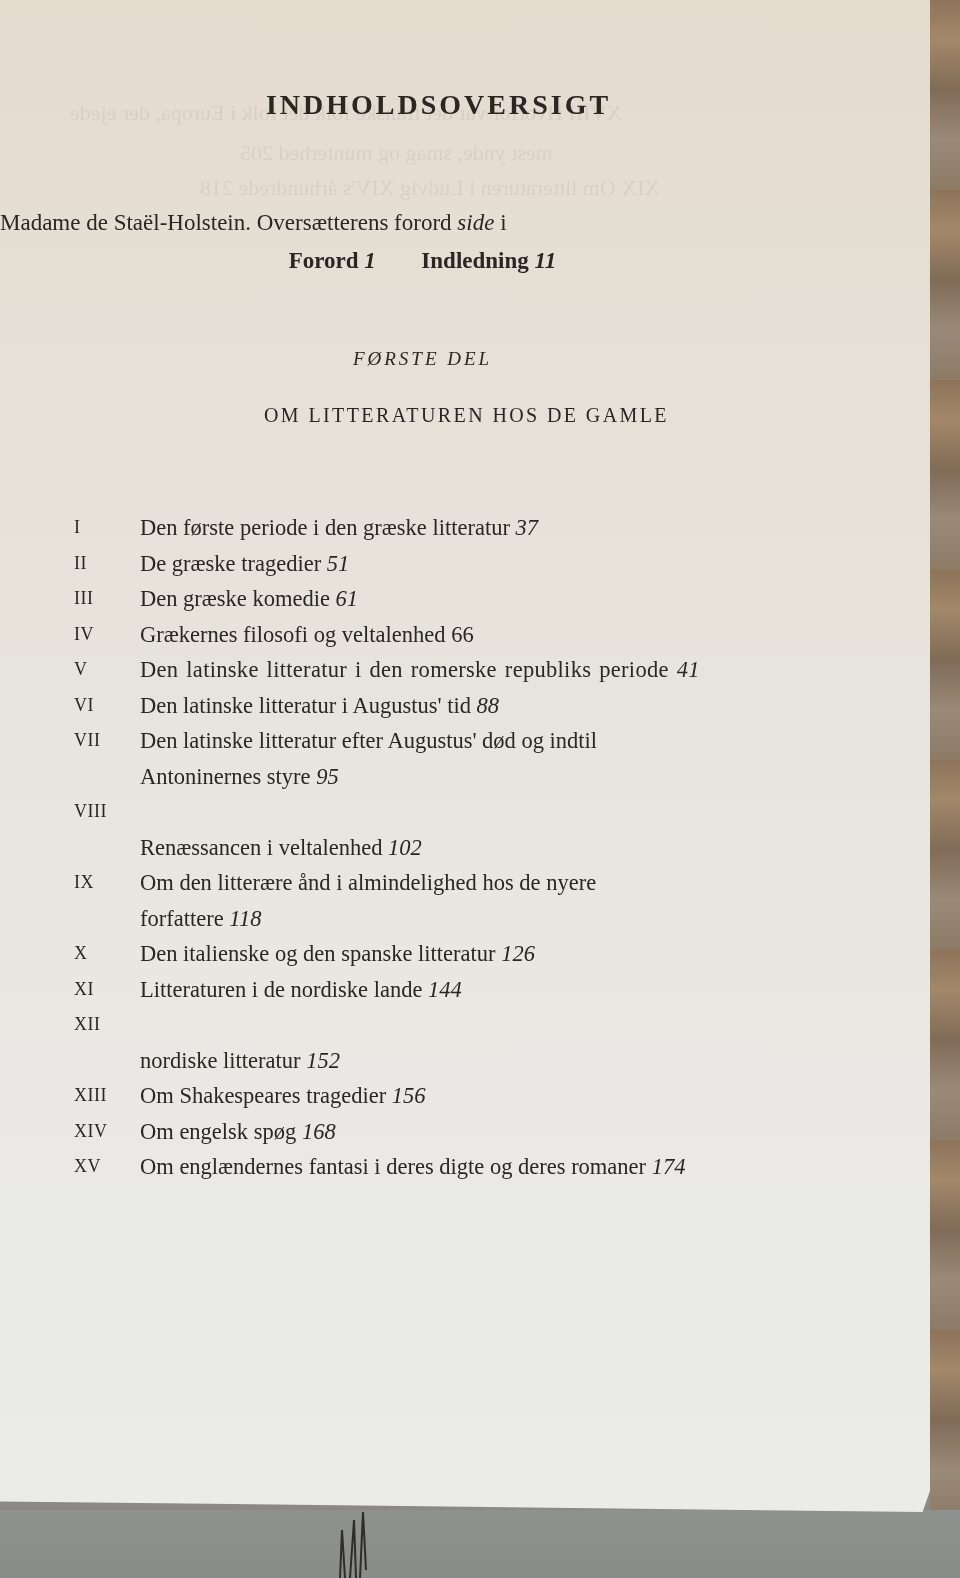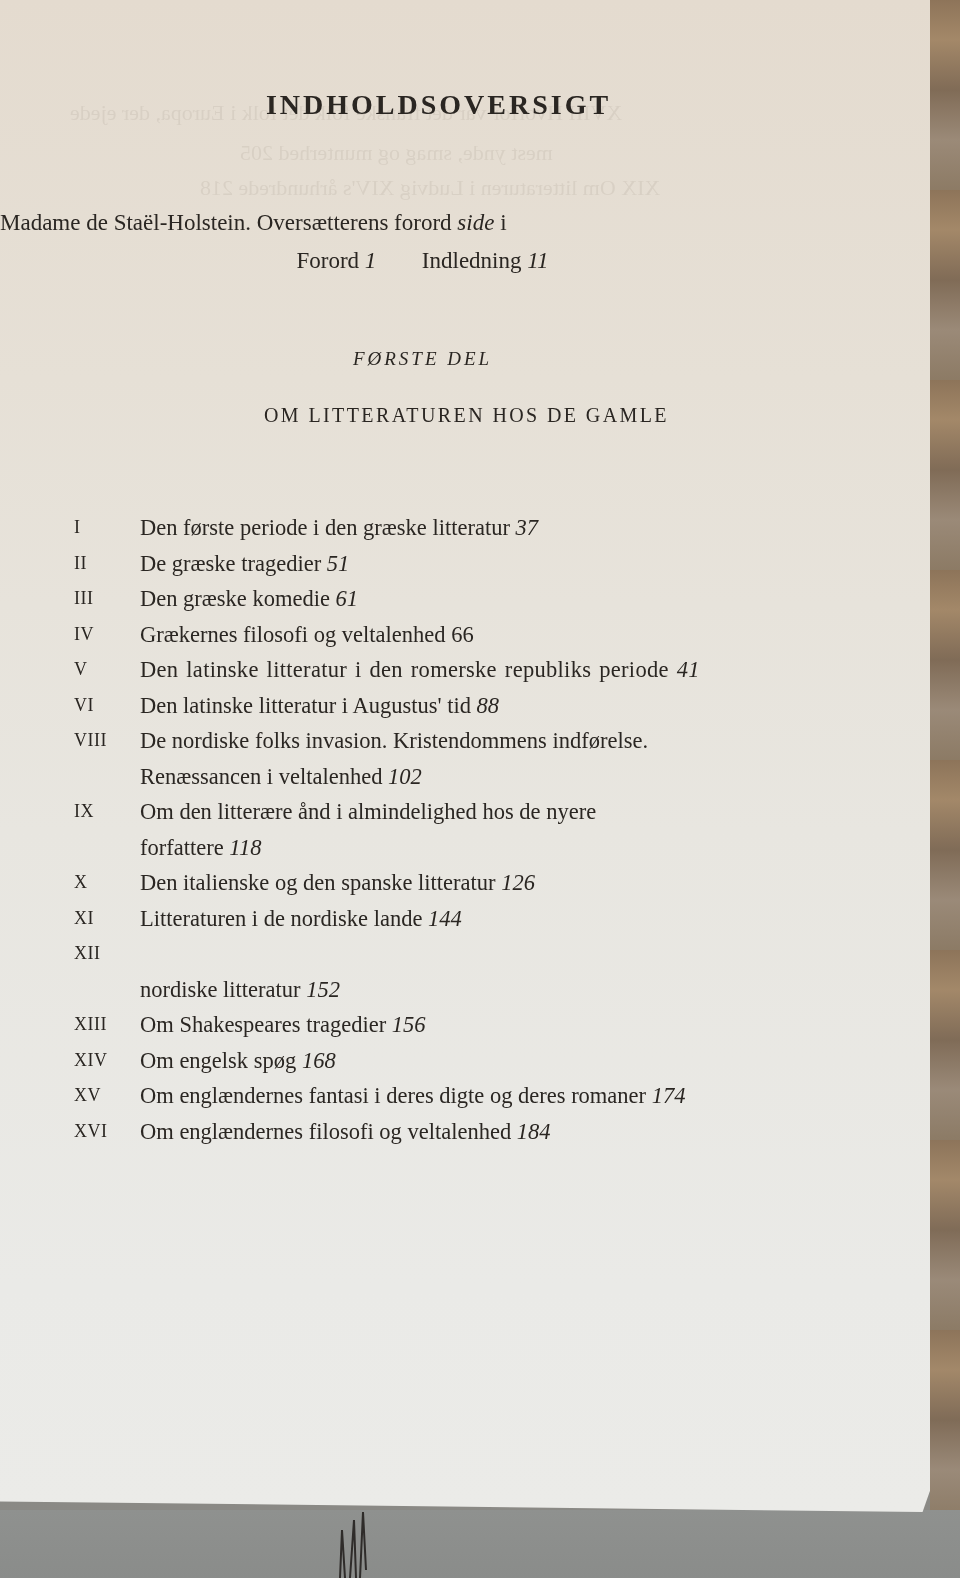--- a/index.html
+++ b/index.html
@@ -61,20 +61,21 @@
       text-align: left;
       font-size: 23px;
       color: #2a2622;
     }
     .intro2 {
       position: absolute;
       top: 248px; left: 0; width: 845px;
       text-align: center;
       font-size: 23px;
       color: #2a2622;
+      font-weight: bold;
     }
     .intro2 .gap { display: inline-block; width: 34px; }
     i, .num { font-style: italic; }
     .part-label {
       position: absolute;
       top: 348px; left: 0; width: 845px;
       text-align: center;
       font-size: 19px;
       font-style: italic;
       letter-spacing: 3px;
@@ -165,22 +166,26 @@
     </div>
     <div class="entry">
       <span class="rn">V</span>
       <span class="txt" style="letter-spacing:0.3px; word-spacing:2px;"><span>Den latinske litteratur i den romerske republiks periode</span> <i>41</i></span>
     </div>
     <div class="entry">
       <span class="rn">VI</span>
       <span class="txt"><span>Den latinske litteratur i Augustus' tid</span> <i>88</i></span>
     </div>
     <div class="entry">
+      <span class="rn">VII</span>
+      <span class="txt"><span>Den latinske litteratur efter Augustus' død og indtil</span><br><span>Antoninernes styre</span> <i>95</i></span>
+    </div>
+    <div class="entry">
       <span class="rn">VIII</span>
-      <span class="txt"><span>De nordiske folks invasion. Kristendommens indførelse.</span><br><span>Renæssancen i veltalenhed</span> <i>102</i></span>
+      <span class="txt"><br><span>Renæssancen i veltalenhed</span> <i>102</i></span>
     </div>
     <div class="entry">
       <span class="rn">IX</span>
       <span class="txt"><span>Om den litterære ånd i almindelighed hos de nyere</span><br><span>forfattere</span> <i>118</i></span>
     </div>
     <div class="entry">
       <span class="rn">X</span>
       <span class="txt"><span>Den italienske og den spanske litteratur</span> <i>126</i></span>
     </div>
     <div class="entry">
@@ -196,19 +201,15 @@
       <span class="txt"><span>Om Shakespeares tragedier</span> <i>156</i></span>
     </div>
     <div class="entry">
       <span class="rn">XIV</span>
       <span class="txt"><span>Om engelsk spøg</span> <i>168</i></span>
     </div>
     <div class="entry">
       <span class="rn">XV</span>
       <span class="txt"><span>Om englændernes fantasi i deres digte og deres romaner</span> <i>174</i></span>
     </div>
-    <div class="entry">
-      <span class="rn">XVI</span>
-      <span class="txt"><span>Om englændernes filosofi og veltalenhed</span> <i>184</i></span>
-    </div>
 
   </div>
 </div>
 
 </body></html>

